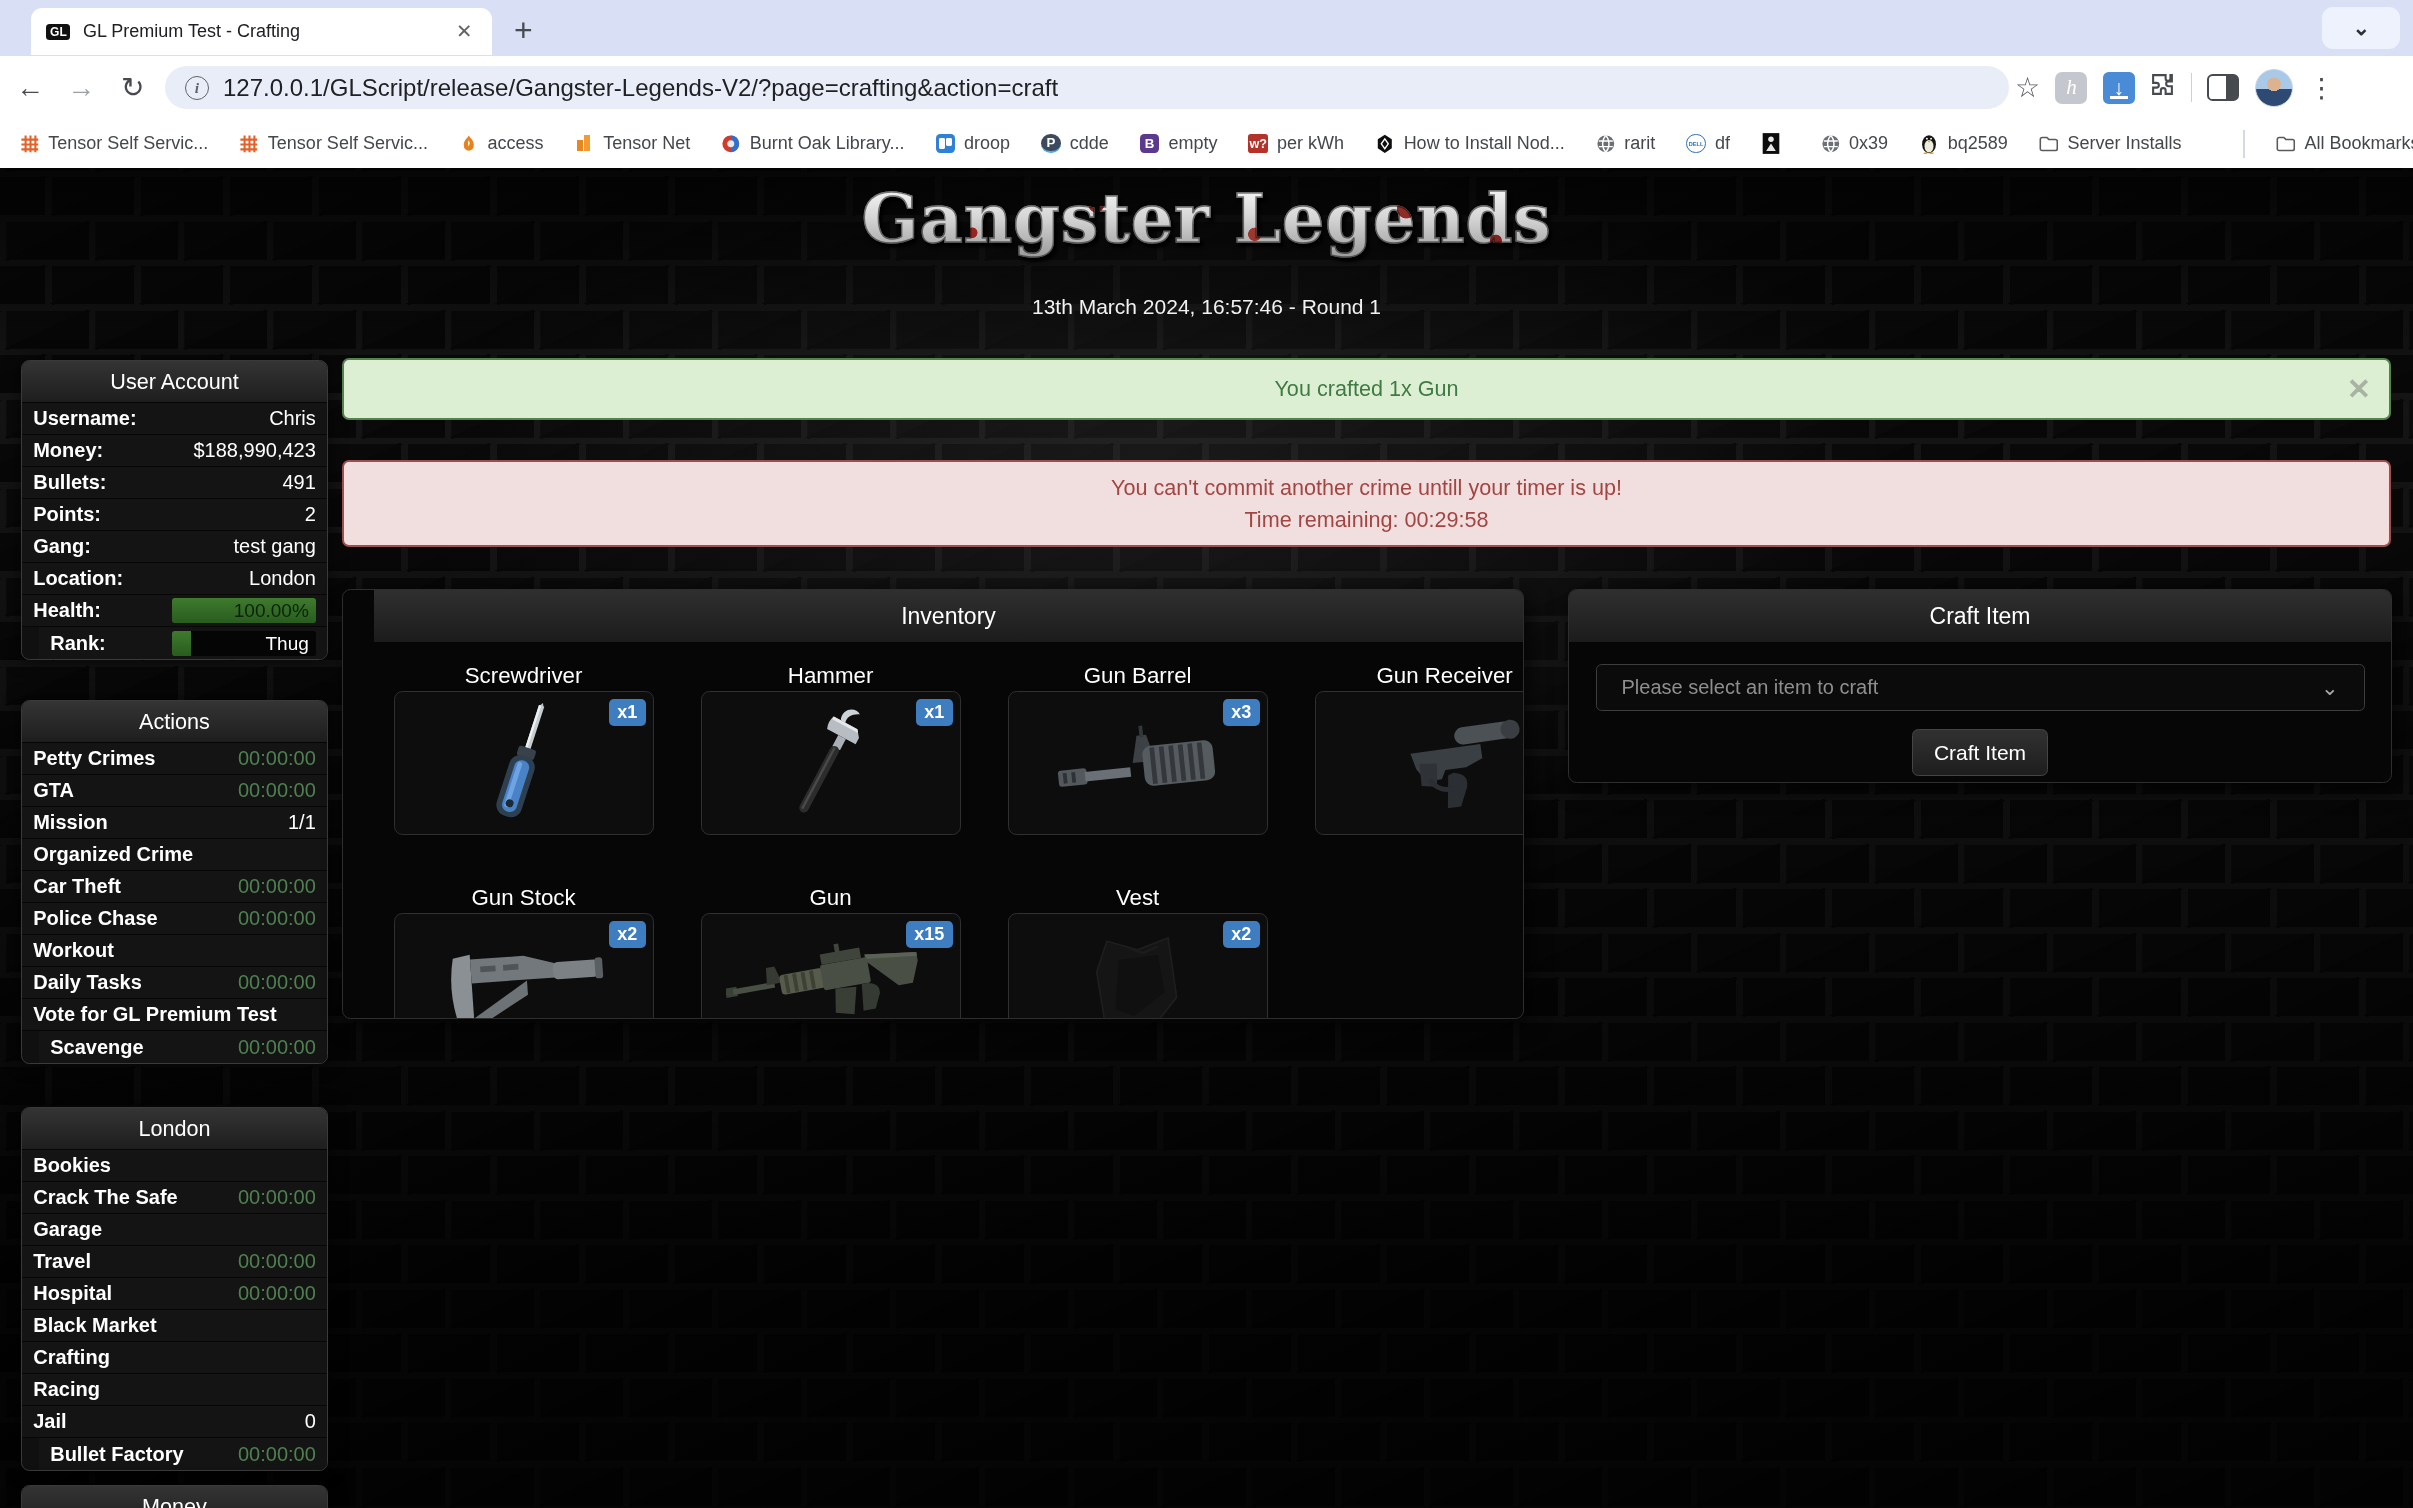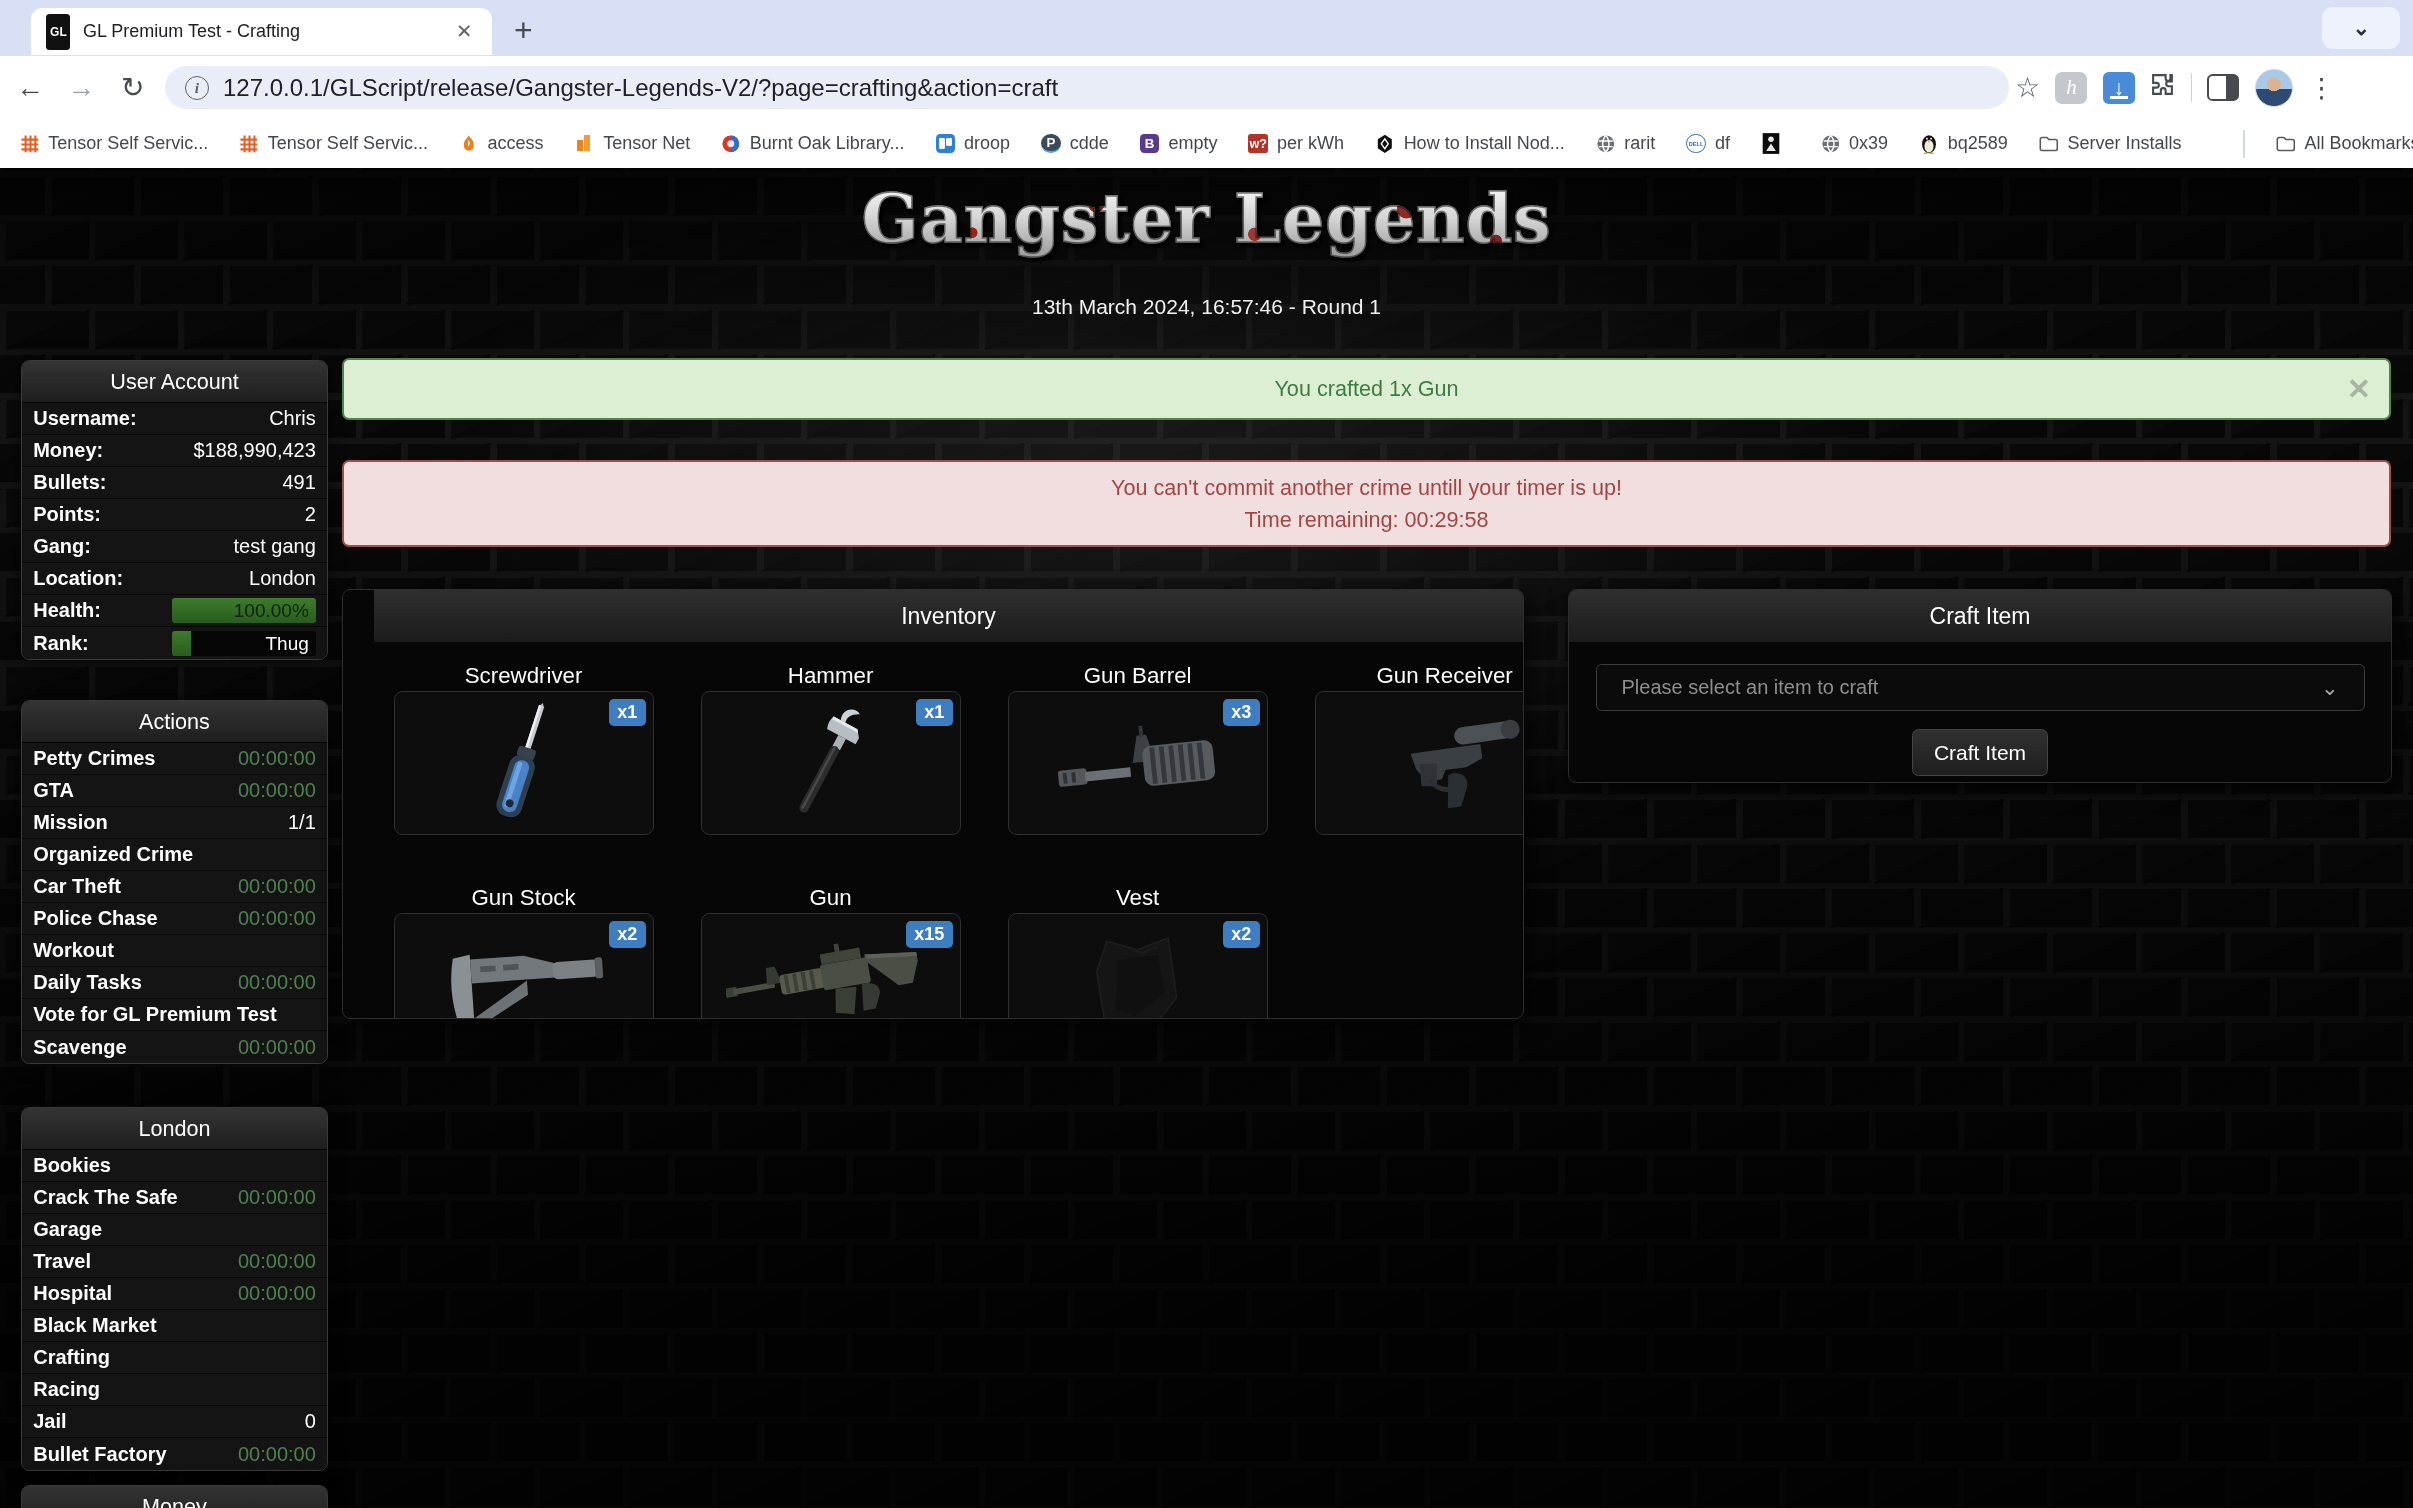--- a/index.html
+++ b/index.html
@@ -4,21 +4,21 @@
 <style>
   * { margin:0; padding:0; box-sizing:border-box; }
   html,body { width:2413px; height:1508px; overflow:hidden; background:#000;
     font-family:"Liberation Sans", sans-serif; }
   .screen { position:relative; width:2413px; height:1508px; }
 
   
   .tabstrip { position:absolute; left:0; top:0; width:2413px; height:56px; background:#d9e0f6; }
   .tab { position:absolute; left:31px; top:8.4px; width:461px; height:47px; background:#fff;
     border-radius:11.2px 11.2px 0 0; display:flex; align-items:center; padding:0 15.4px; gap:12.6px; }
-  .favicon { width:24px; height:36px; background:#111; border-radius:3.5px; color:#fff;
+  .favicon { width:24px; height:16px; background:#111; border-radius:3.5px; color:#fff;
     font-weight:bold; font-size:12px; display:flex; align-items:center; justify-content:center; flex:0 0 auto; }
   .tab-title { font-size:18px; color:#202124; white-space:nowrap; overflow:hidden; flex:1; }
   .tab-close { font-size:19.6px; color:#5f6368; padding:0 4.2px; }
   .newtab-btn { position:absolute; left:514px; top:12.6px; font-size:32px; color:#474b50; font-weight:300; line-height:35px;}
   .tabsearch-btn { position:absolute; right:12.6px; top:7px; width:78px; height:42px; background:#eef2fc;
     border-radius:11.2px; display:flex; align-items:center; justify-content:center; color:#2d3136; font-size:21px; font-weight:bold;}
 
   .toolbar { position:absolute; left:0; top:56px; width:2413px; height:63px; background:#fff;
     display:flex; align-items:center; }
   .nav-ic { width:43px; height:43px; display:flex; align-items:center; justify-content:center;
@@ -96,21 +96,21 @@
   .datetime { position:absolute; left:0; top:127px; width:100%; text-align:center;
     color:#f2f2f2; font-size:21px; }
 
   
   .panel { position:absolute; left:21px; width:307px; border-radius:8.4px; overflow:hidden;
     border:0.7px solid #3a3a3a; box-shadow:0 0 17px rgba(0,0,0,.65); background:#101010;}
   .panel-hd { height:42px; background:linear-gradient(180deg,#343434,#1e1e1e);
     border-bottom:0.7px solid #050505; color:#fff; font-size:21.6px; display:flex; align-items:center; justify-content:center;}
   .prow { height:32px; background:#141414; border-bottom:1.4px solid #070707;
     display:flex; align-items:center; justify-content:space-between; padding:0 11.2px;}
-  .prow:last-child { border-bottom:none;}
+  .prow:last-child { border-bottom:none;margin-left:17px;}
   .prow .lb { color:#fff; font-size:20px; font-weight:bold; white-space:nowrap;}
   .prow .val { color:#fff; font-size:20px; white-space:nowrap;}
   .prow .val.timer { color:#4f8150;}
   .bar { width:144px; height:25px; background:#050505; border-radius:2.8px; position:relative; overflow:hidden;}
   .bar .fill { position:absolute; left:0; top:0; bottom:0; background:linear-gradient(180deg,#3f7a2e,#295c1e);}
   .bar .bar-txt { position:absolute; right:7px; top:0; height:25px; line-height:25px; font-size:19px;}
   .bar .bar-txt.dark { color:#0b2409; }
   .bar .bar-txt.light { color:#fff; }
 
   

